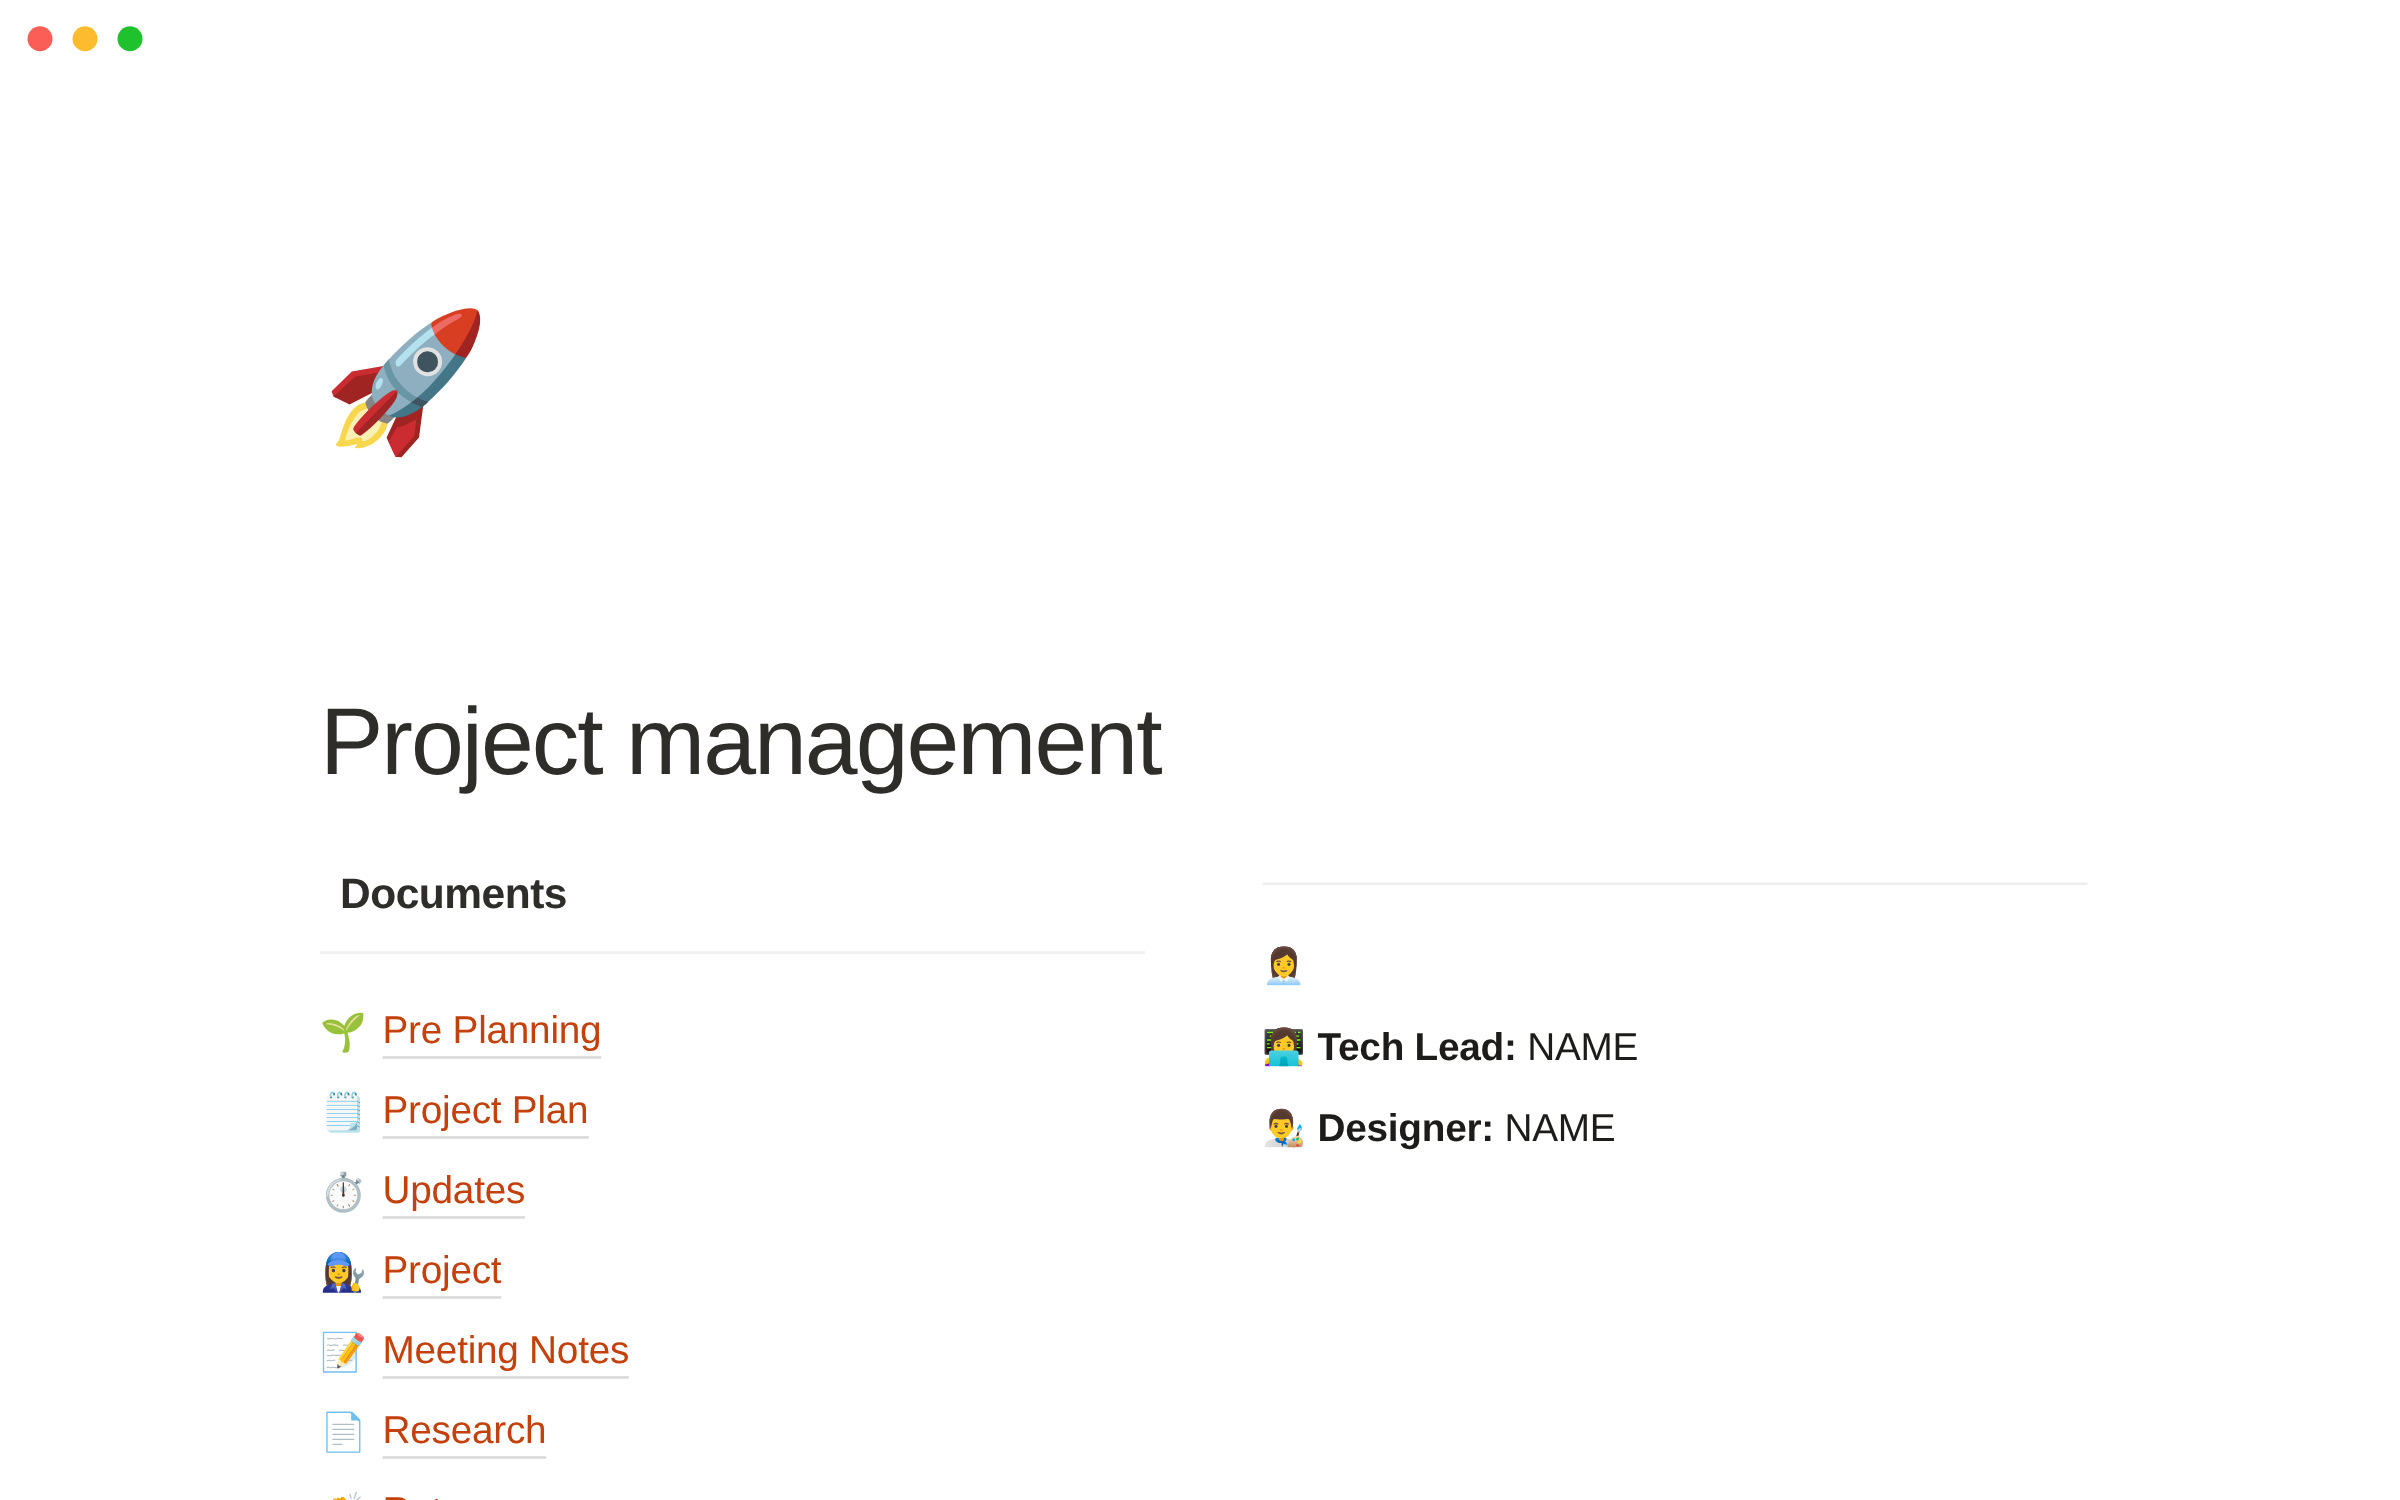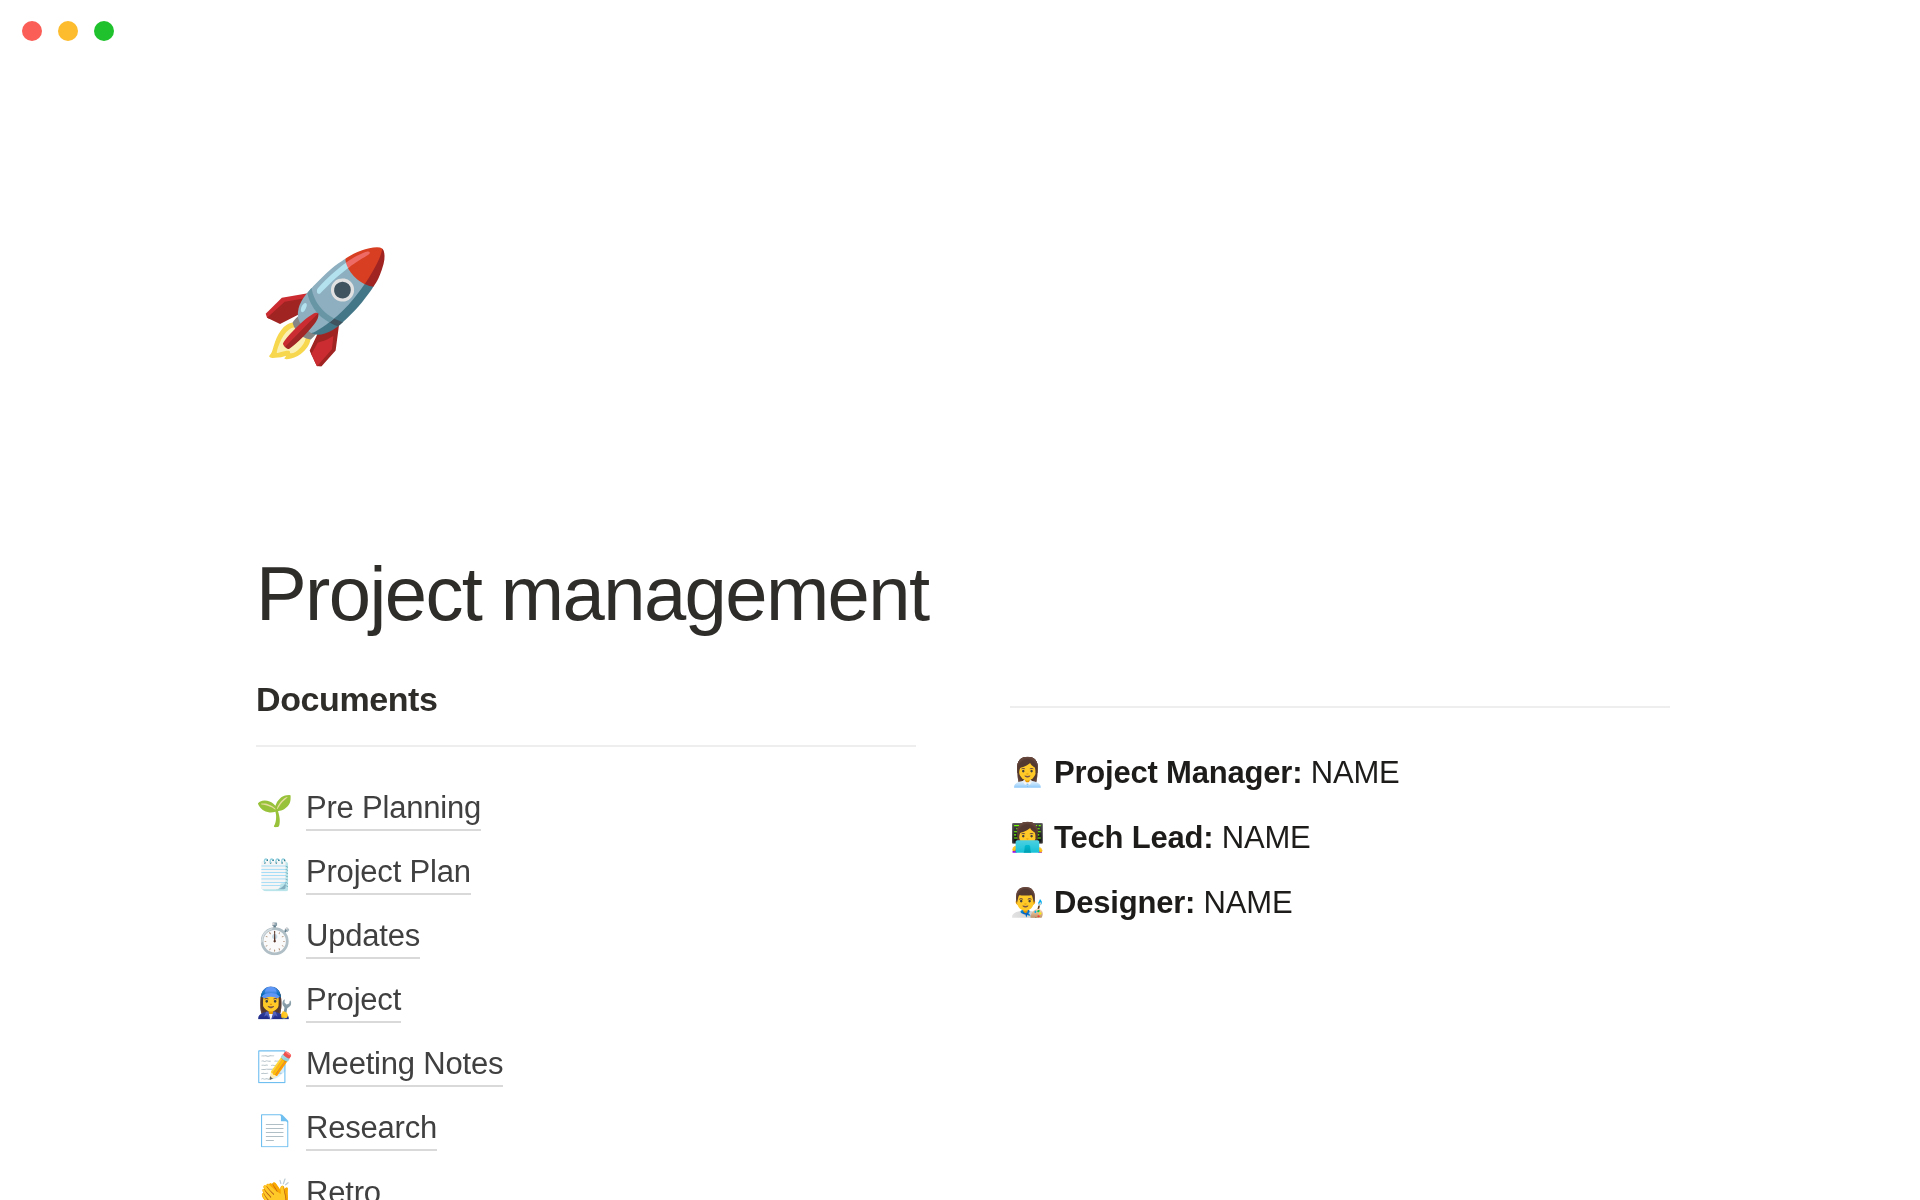--- a/index.html
+++ b/index.html
@@ -86,21 +86,21 @@
   }
   .col-left  { left: 256px; width: 660px; }
   .col-right { left: 1010px; width: 660px; }
 
   .section-title {
     font-size: 34px;
     font-weight: 700;
     color: #2f2d2a;
     letter-spacing: -0.4px;
     line-height: 1.15;
-    margin: 0;
+    margin: 16px;
     padding: 0;
   }
   .section-rule {
     margin-top: 26px;
     height: 2px;
     background: #eeeeee;
     width: 100%;
   }
 
   
@@ -120,21 +120,21 @@
     font-size: 30px;
     line-height: 1;
     width: 34px;
     text-align: center;
     flex: 0 0 auto;
     font-family: "DejaVu Sans", sans-serif;
     user-select: none;
   }
   .doc-link {
     font-size: 31px;
-    color: #404040;
+    color: #c2410c;
     letter-spacing: -0.2px;
     text-decoration: none;
     border-bottom: 2px solid #d9d9d9;
     padding-bottom: 4px;
     line-height: 1.1;
     white-space: nowrap;
   }
   .doc-item.no-rule .doc-link { border-bottom: none; }
 
   
@@ -224,21 +224,20 @@
             <a class="doc-link" href="#">Retro</a>
           </li>
         </ul>
     </div>
 
     <div class="col col-right">
       <div class="section-rule"></div>
       <ul class="team-list" id="team-list">
           <li class="team-item">
             <span class="emoji">👩‍💼</span>
-            <span class="team-text"><span class="team-role">Project Manager:</span><span class="team-name"> NAME</span></span>
           </li>
           <li class="team-item">
             <span class="emoji">👩‍💻</span>
             <span class="team-text"><span class="team-role">Tech Lead:</span><span class="team-name"> NAME</span></span>
           </li>
           <li class="team-item">
             <span class="emoji">👨‍🎨</span>
             <span class="team-text"><span class="team-role">Designer:</span><span class="team-name"> NAME</span></span>
           </li>
         </ul>

